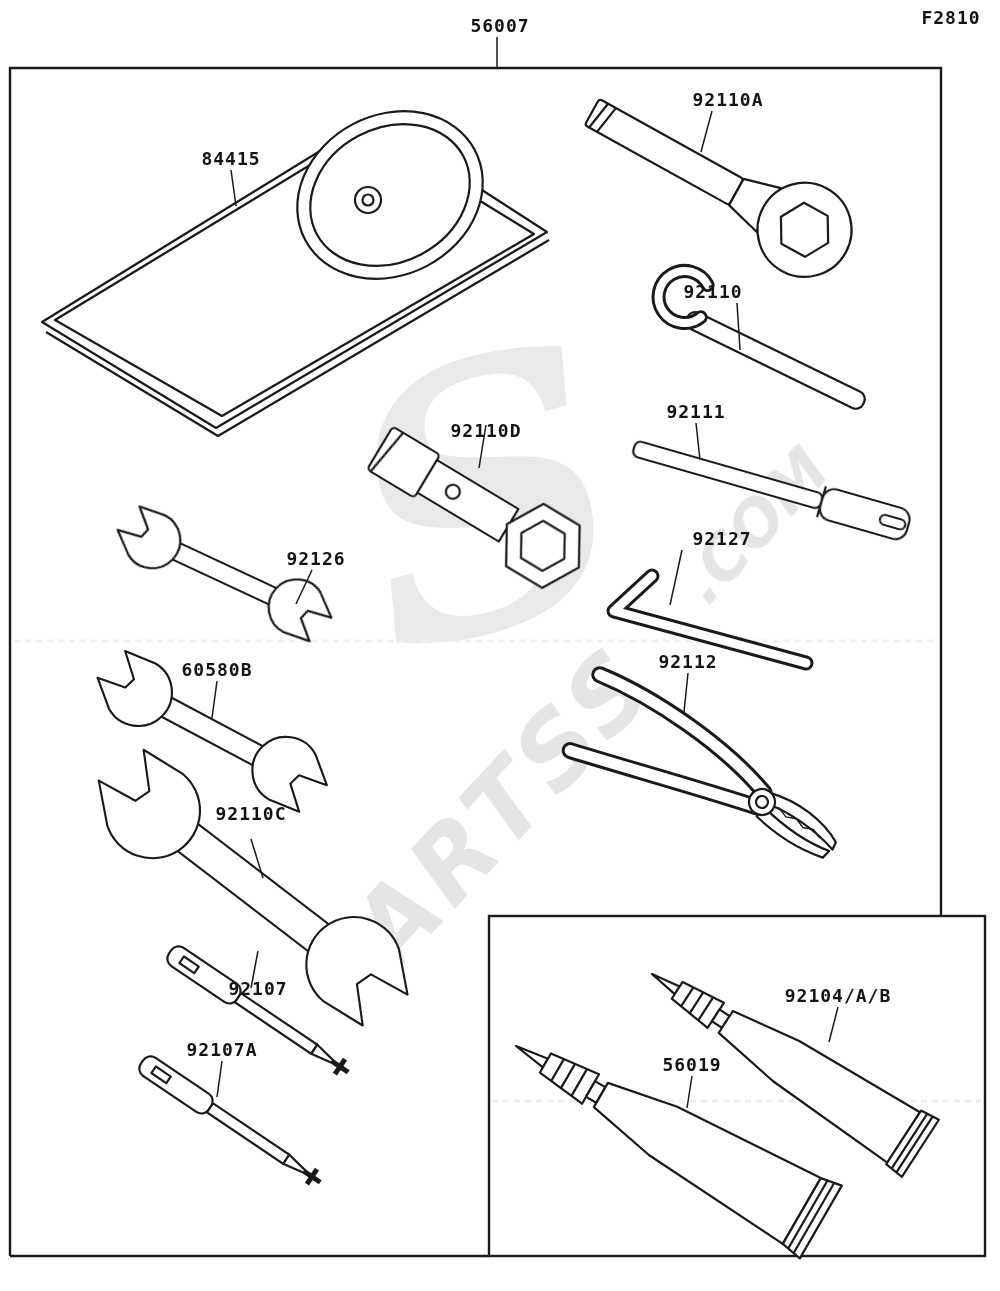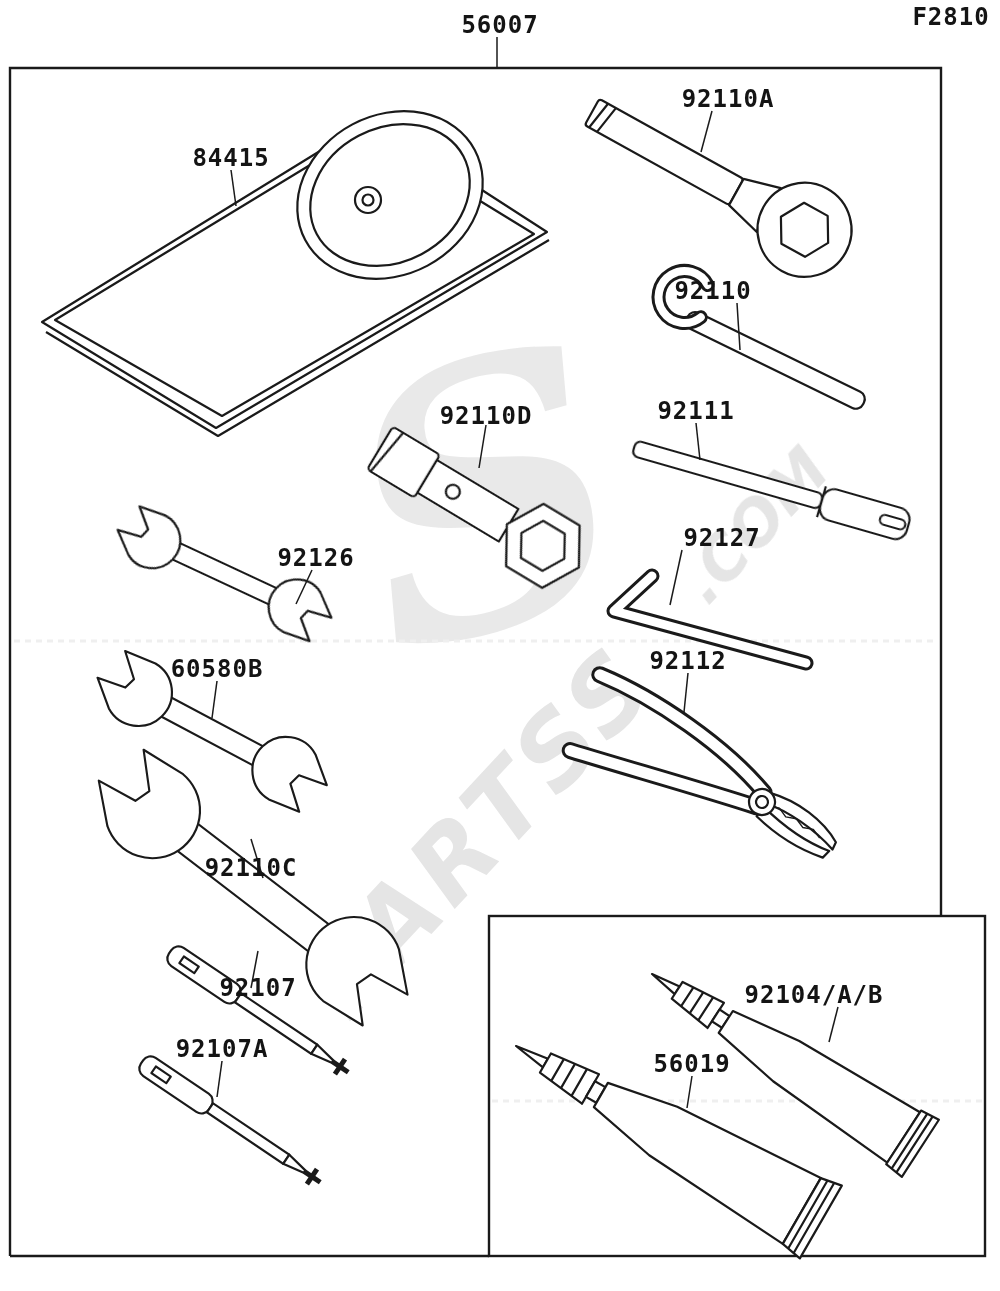--- a/index.html
+++ b/index.html
@@ -7,21 +7,21 @@
     position:relative;
     width:1000px;height:1291px;
     background:#ffffff;
     font-family:"DejaVu Sans Mono","Liberation Mono",monospace;
     overflow:hidden;
   }
   .stage svg{position:absolute;left:0;top:0;}
   .part-label{
     position:absolute;
     transform:translate(-50%,-50%);
-    font-size:24px;
+    font-size:18px;
     font-weight:700;
     letter-spacing:1px;
     color:#141414;
     white-space:nowrap;
     z-index:5;
   }
 </style>
 </head>
 <body>
 
@@ -177,25 +177,25 @@
     <line x1="692" y1="1076" x2="687" y2="1108"></line>
   </g>
 </svg>
 
 <div class="part-label" style="left:500px;top:25px">56007</div>
 <div class="part-label" style="left:951px;top:17px">F2810</div>
 
 <div class="part-label" style="left:231px;top:158px">84415</div>
 <div class="part-label" style="left:728px;top:99px">92110A</div>
 <div class="part-label" style="left:713px;top:291px">92110</div>
-<div class="part-label" style="left:486px;top:416px">92110D</div>
+<div class="part-label" style="left:486px;top:430px">92110D</div>
 <div class="part-label" style="left:696px;top:411px">92111</div>
 <div class="part-label" style="left:316px;top:558px">92126</div>
 <div class="part-label" style="left:722px;top:538px">92127</div>
 <div class="part-label" style="left:217px;top:669px">60580B</div>
 <div class="part-label" style="left:688px;top:661px">92112</div>
-<div class="part-label" style="left:251px;top:868px">92110C</div>
+<div class="part-label" style="left:251px;top:813px">92110C</div>
 <div class="part-label" style="left:258px;top:988px">92107</div>
 <div class="part-label" style="left:222px;top:1049px">92107A</div>
 <div class="part-label" style="left:692px;top:1064px">56019</div>
-<div class="part-label" style="left:814px;top:995px">92104/A/B</div>
+<div class="part-label" style="left:838px;top:995px">92104/A/B</div>
 
 </div>
 
 </body></html>

